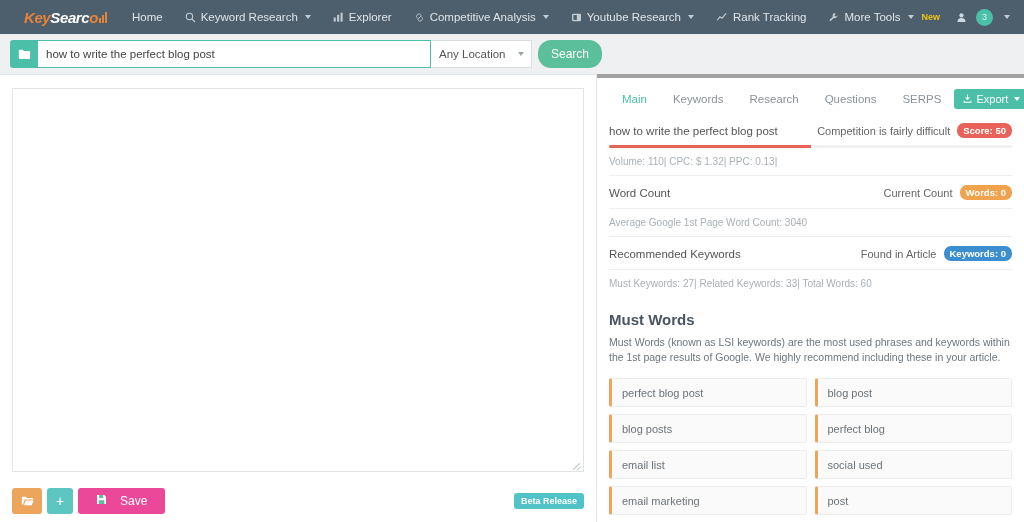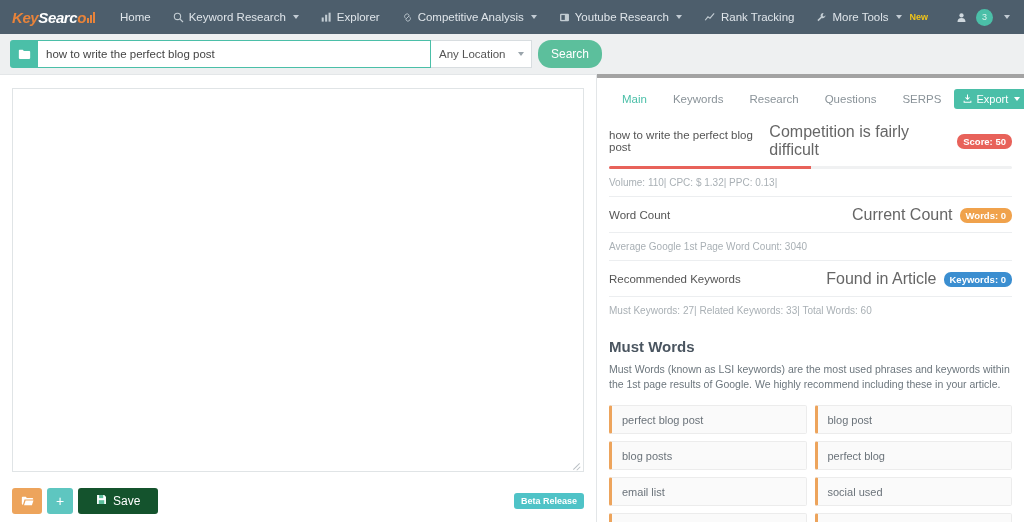--- a/index.html
+++ b/index.html
@@ -9,21 +9,21 @@
     background: #eef0f1;
     overflow: hidden;
   }
 
   
   #topnav {
     height: 34px;
     background: #4d5e6c;
     display: flex;
     align-items: center;
-    padding: 0 10px 0 0;
+    padding: 0 10px 0 12px;
     position: relative;
   }
   .logo {
     font-size: 15px;
     font-weight: bold;
     font-style: italic;
     letter-spacing: -0.4px;
     padding: 0 14px 0 12px;
     display: flex;
     align-items: baseline;
@@ -192,21 +192,21 @@
   .tb-btn {
     height:26px;min-width:26px;
     border-radius:3px;
     display:flex;align-items:center;justify-content:center;
     color:#fff;font-size:12px;cursor:pointer;
     border:none;
     font-family:"Liberation Sans", sans-serif;
   }
   .tb-orange { background:#eda45c; width:30px; }
   .tb-teal   { background:#5ec6c0; width:26px; font-size:14px; }
-  .tb-save   { background:#14532d; padding:0 18px; font-size:12px; gap:6px; }
+  .tb-save   { background:#ec4899; padding:0 18px; font-size:12px; gap:13px; }
   .beta-badge {
     margin-left:auto;
     background:#4fc3c7;
     color:#fff;
     font-size:9px;
     font-weight:bold;
     border-radius:3px;
     padding:3px 7px;
   }
 
@@ -250,21 +250,21 @@
 
   .rpanel-scroll { flex:1; overflow:hidden; padding: 0 12px; }
 
   .stat-row {
     display:flex;
     align-items:center;
     padding-top:9px;
   }
   .stat-label { font-size:11.5px; color:#555; }
   .stat-right { margin-left:auto; display:flex; align-items:center; gap:7px; }
-  .stat-note { font-size:16px; color:#666; }
+  .stat-note { font-size:11px; color:#666; }
   .badge {
     font-size:9.5px;
     font-weight:bold;
     color:#fff;
     border-radius:7px;
     padding:2px 6px;
     white-space:nowrap;
   }
   .badge-red { background:#e8625a; }
   .badge-orange { background:#f0a24c; }

